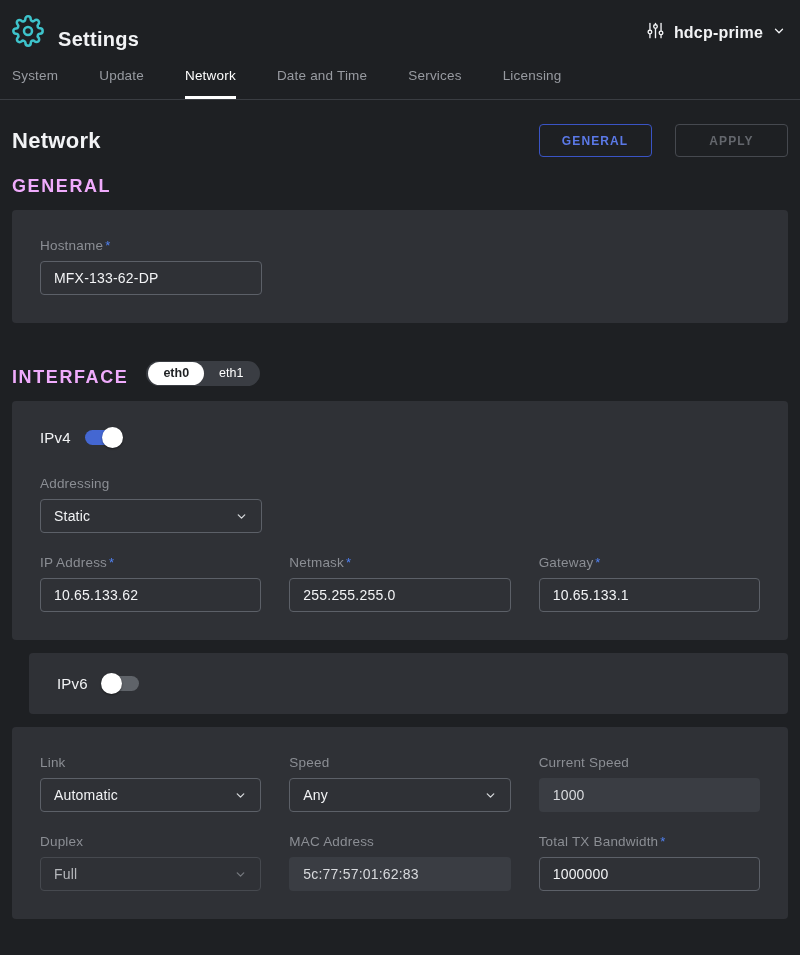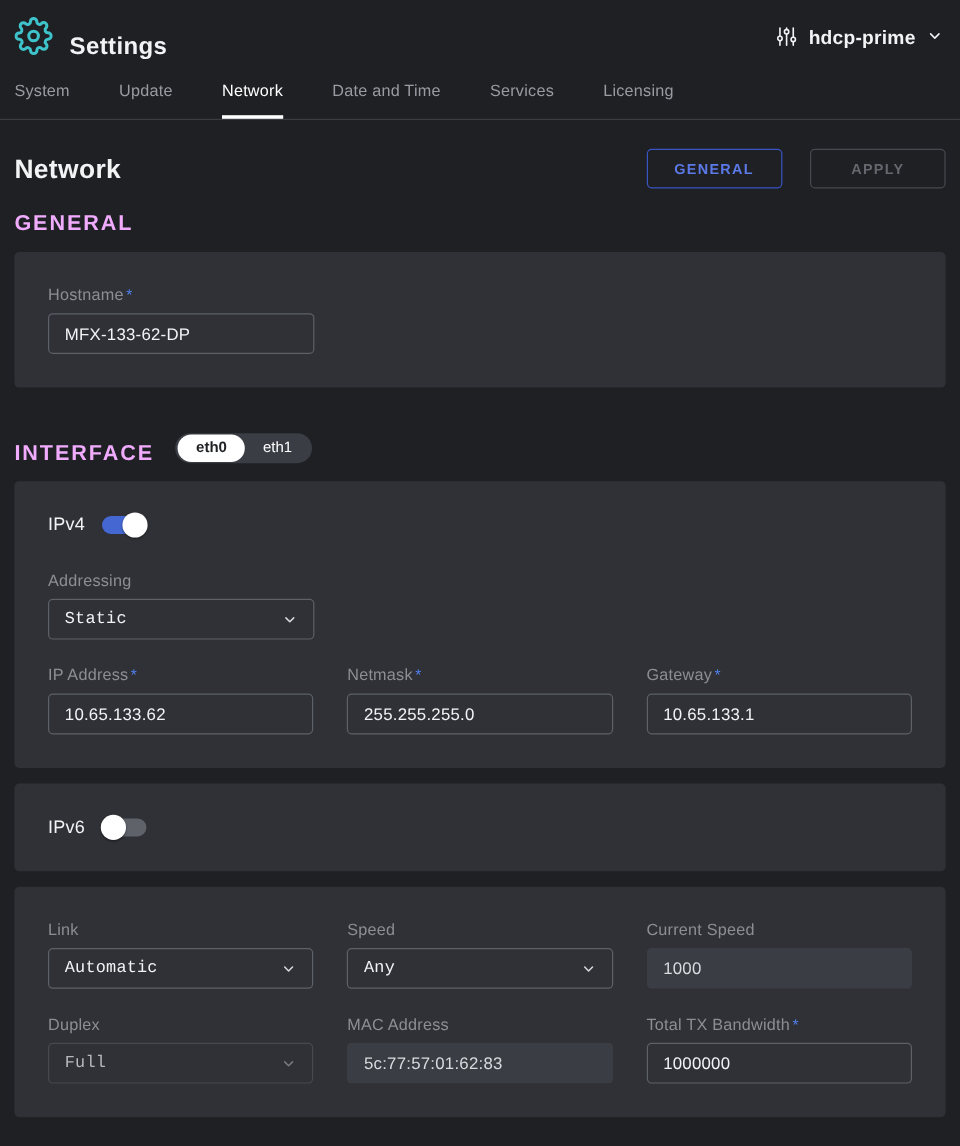--- a/index.html
+++ b/index.html
@@ -56,21 +56,21 @@
     border-radius:4px; color:#f2f3f5; font-size:14px; font-weight:500;
     padding:0 13px; outline:none; font-family:"Liberation Sans","DejaVu Sans",sans-serif;
     letter-spacing:.2px;
   }
   .tinput.readonly {
     background:#3a3d43; border:1px solid transparent; color:#d8dadd; font-weight:400;
   }
   .select {
     width:100%; height:34px; border:1px solid #5c6068; border-radius:4px;
     display:flex; align-items:center; justify-content:space-between;
-    padding:0 13px; font-size:14px; color:#f2f3f5; cursor:pointer; letter-spacing:.2px;font-family:Liberation Mono, monospace;
+    padding:0 13px; font-size:14px; color:#f2f3f5; cursor:pointer; letter-spacing:.2px;
   }
   .select.disabled { border-color:#46494f; color:#b6b8bc; cursor:default; }
   .select.disabled svg { stroke:#75787e; }
   .w-col { width:222px; }
   .grid3 { display:grid; grid-template-columns:repeat(3,1fr); column-gap:28px; row-gap:22px; }
   
   .toggle-row { display:flex; align-items:center; }
   .toggle-label { font-size:15px; color:#f2f3f5; margin-right:14px; letter-spacing:.2px; }
   .switch { position:relative; width:37px; height:15px; border-radius:8px; cursor:pointer; }
   .switch.on  { background:#4467d2; }
@@ -87,21 +87,21 @@
     display:flex; align-items:center; background:#3a3d43; border-radius:13px;
     margin-left:18px; height:25px; padding:0 2px;
   }
   .seg-opt {
     font-size:12.5px; color:#ffffff; padding:3px 15px; border-radius:12px;
     cursor:pointer; line-height:17px;
   }
   .seg-opt.selected { background:#ffffff; color:#1e2023; font-weight:bold; }
   .mt30 { margin-top:30px; }
   .mt22 { margin-top:22px; }
-  .ipv6-card { padding:28px 28px; }
+  .ipv6-card { padding:22px 28px;margin-left:17px; }
   svg.chev { stroke:#d6d8db; }
 </style>
 </head>
 <body>
 
 <div class="app-header">
   <div class="left">
     <span>
       <svg class="gear" viewBox="0 0 24 24" fill="none" stroke="#3ec3cb" stroke-width="1.9" stroke-linecap="round" stroke-linejoin="round">
         <circle cx="12" cy="12" r="3"></circle>

